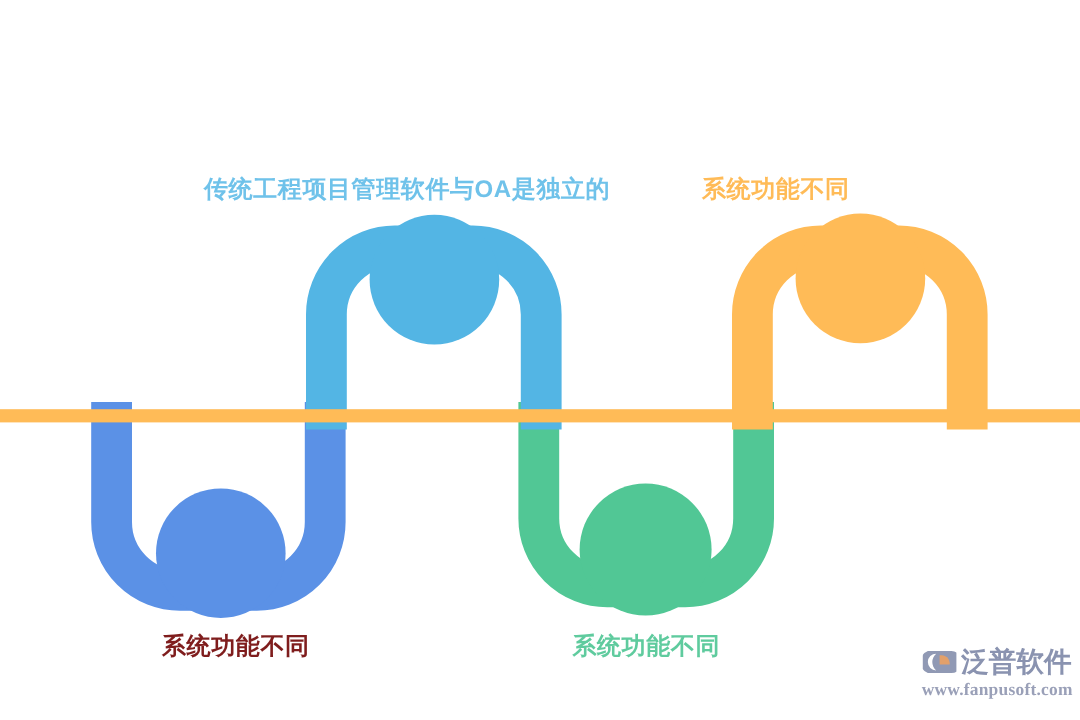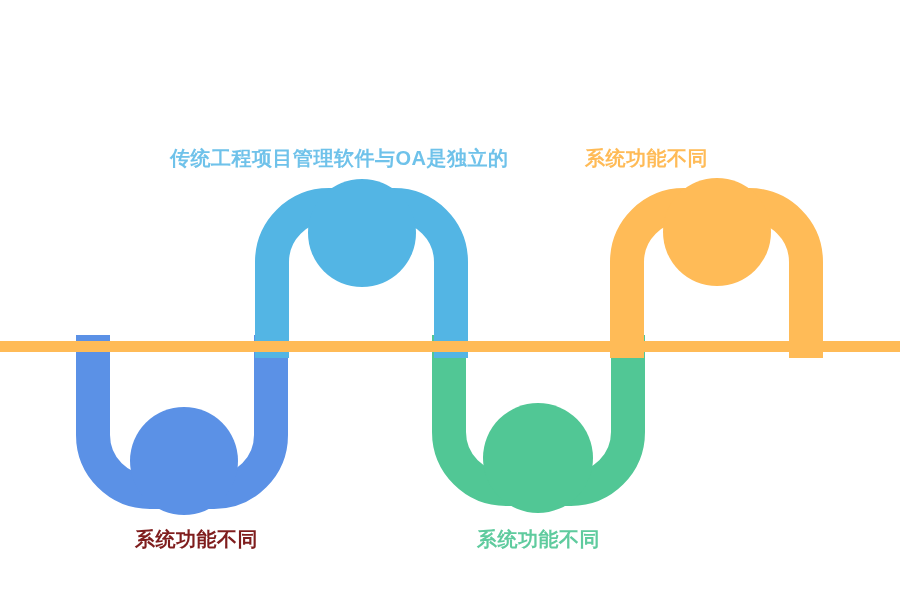--- a/index.html
+++ b/index.html
@@ -131,14 +131,25 @@
   </svg>
 
   <div class="wave-label" id="label-top-1" style="color:#6FC2EA;">传统工程项目管理软件与OA是独立的</div>
 
   <div class="wave-label" id="label-top-2" style="color:#FFBB57;">系统功能不同</div>
 
   <div class="wave-label" id="label-bottom-1" style="color:#7f1d1d;text-align:right;">系统功能不同</div>
 
   <div class="wave-label" id="label-bottom-2" style="color:#5FCB9E;">系统功能不同</div>
 
+  <div id="brand-logo">
+    <div id="brand-row">
+      <svg id="brand-mark" viewBox="0 0 40 40" xmlns="http://www.w3.org/2000/svg">
+        <path d="M6 8 L34 8 A12 12 0 0 1 34 34 L6 34 A14 14 0 0 1 6 8 Z" fill="#8a93b0" opacity="0.95"></path>
+        <path d="M16 11 A13 13 0 0 0 16 31 A10 10 0 0 1 16 11 Z" fill="#ffffff"></path>
+        <path d="M20 13 A10 10 0 0 1 32 24 L20 24 Z" fill="#e2a06a"></path>
+      </svg>
+      <div id="brand-name">泛普软件</div>
+    </div>
+    <div id="brand-url">www.fanpusoft.com</div>
+  </div>
 
 </div>
 
 </body></html>

